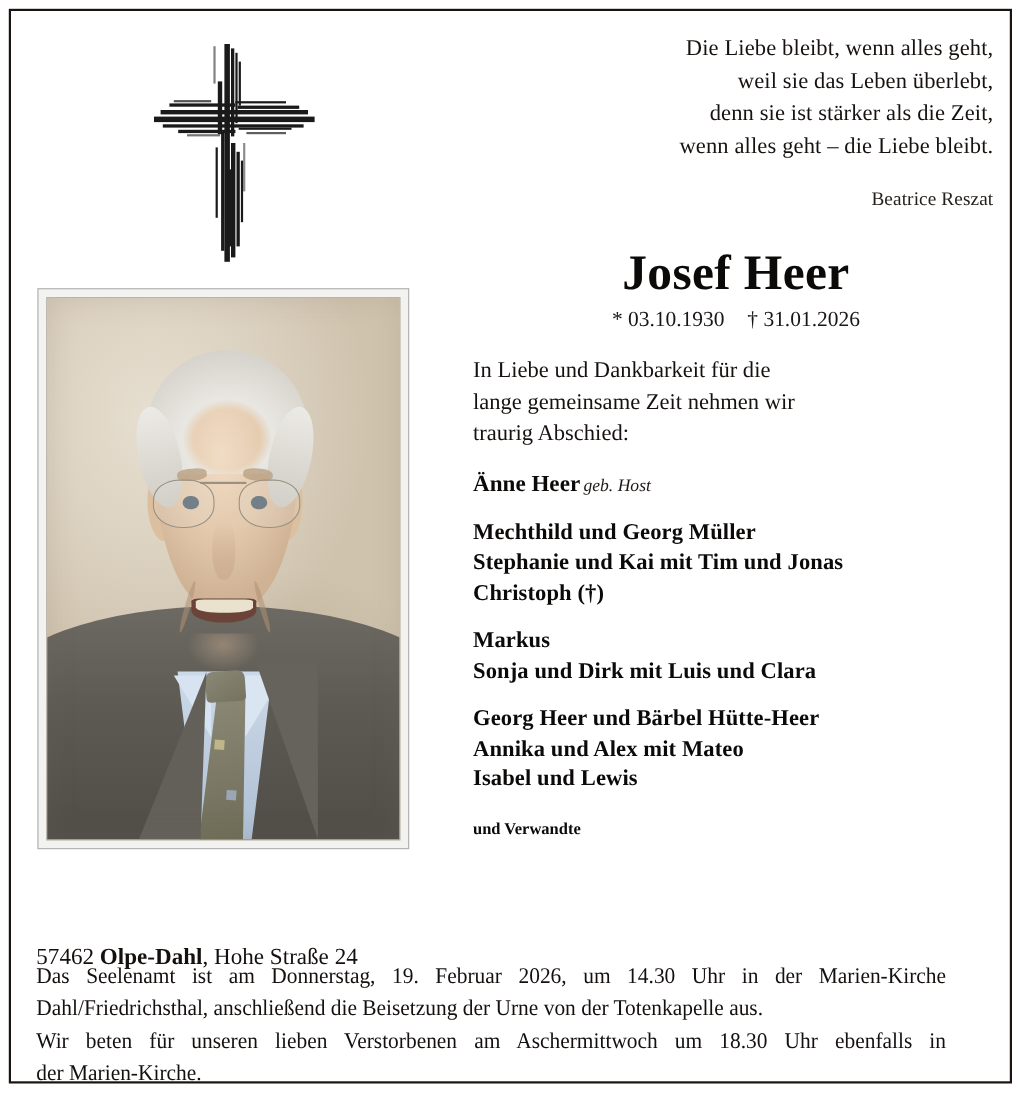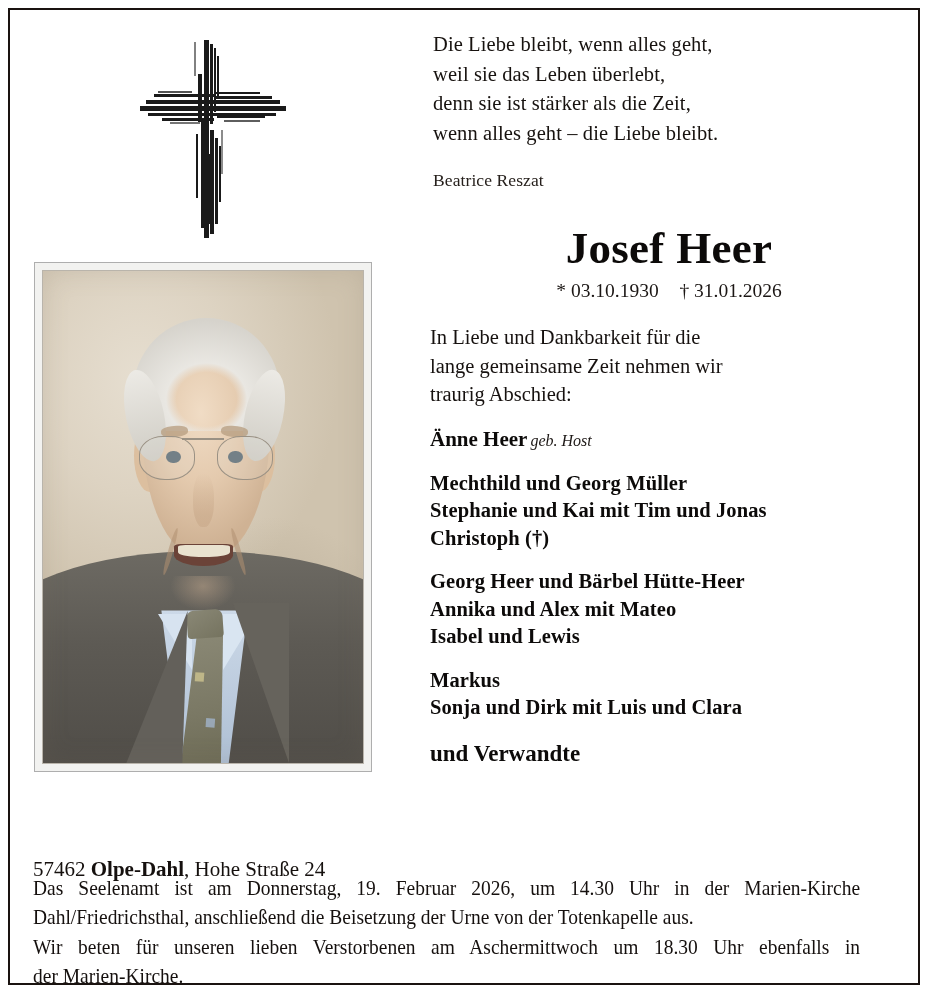--- a/index.html
+++ b/index.html
@@ -42,21 +42,21 @@
     height: 210px;
   }
   .cross-wrap svg { display: block; width: 100%; height: 100%; }
 
   
   .poem {
     position: absolute;
     right: 30px;
     top: 30px;
     width: 470px;
-    text-align: left;
+    text-align: right;
     font-size: 20.5px;
     line-height: 29.5px;
     color: #17120f;
     letter-spacing: .1px;
   }
   .poem .line { white-space: nowrap; }
   .poem-author {
     margin-top: 21px;
     font-size: 17.5px;
     line-height: 22px;
@@ -121,21 +121,21 @@
     margin-top: 16px;
     font-size: 20.5px;
     font-weight: bold;
     line-height: 27.5px;
     color: #0c0a09;
     letter-spacing: .1px;
   }
   .fam-group .line { display: block; white-space: nowrap; }
   .fam-relatives {
     margin-top: 18px;
-    font-size: 23px;
+    font-size: 15px;
     font-weight: bold;
     line-height: 27px;
     color: #0c0a09;
   }
 
   
   .photo-frame {
     position: absolute;
     left: 34px;
     top: 262px;
@@ -535,28 +535,28 @@
       <span class="nm">Änne Heer</span><span class="nee">geb. Host</span>
     </div>
 
     <div class="fam-group">
       <span class="line">Mechthild und Georg Müller</span>
       <span class="line">Stephanie und Kai mit Tim und Jonas</span>
       <span class="line">Christoph (†)</span>
     </div>
 
     <div class="fam-group">
+      <span class="line">Markus</span>
+      <span class="line">Sonja und Dirk mit Luis und Clara</span>
+    </div>
+
+    <div class="fam-group">
       <span class="line">Georg Heer und Bärbel Hütte-Heer</span>
       <span class="line">Annika und Alex mit Mateo</span>
       <span class="line">Isabel und Lewis</span>
-    </div>
-
-    <div class="fam-group">
-      <span class="line">Markus</span>
-      <span class="line">Sonja und Dirk mit Luis und Clara</span>
     </div>
 
     <div class="fam-relatives">und Verwandte</div>
   </div>
 
   <div class="address">
     <span>57462</span>
     <b>Olpe-Dahl</b><span>, Hohe Straße 24</span>
   </div>
 

